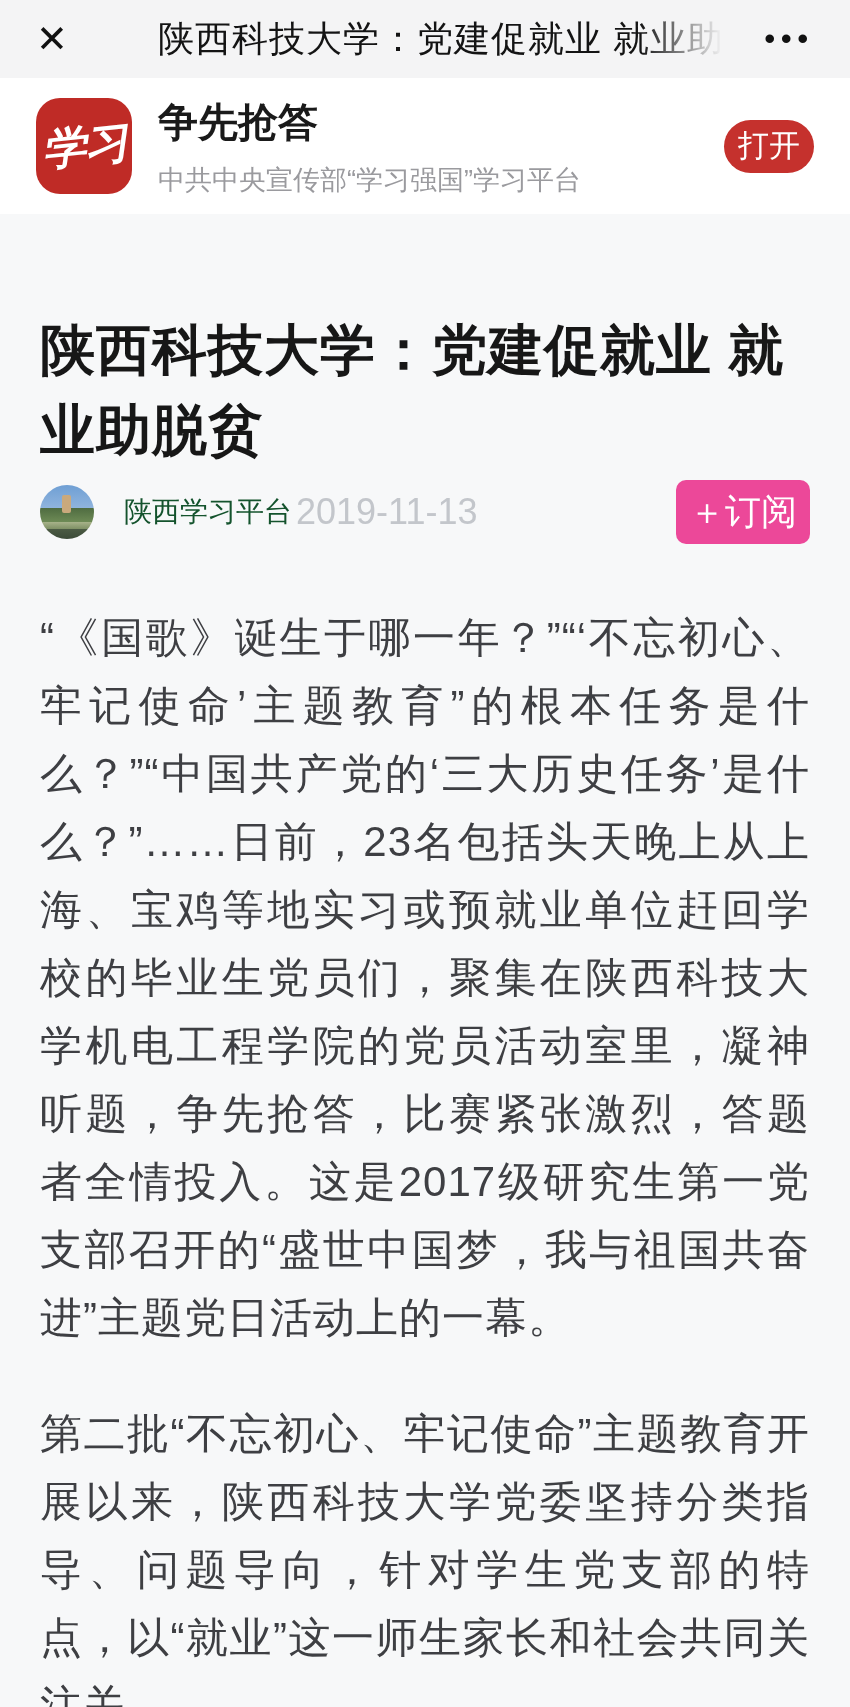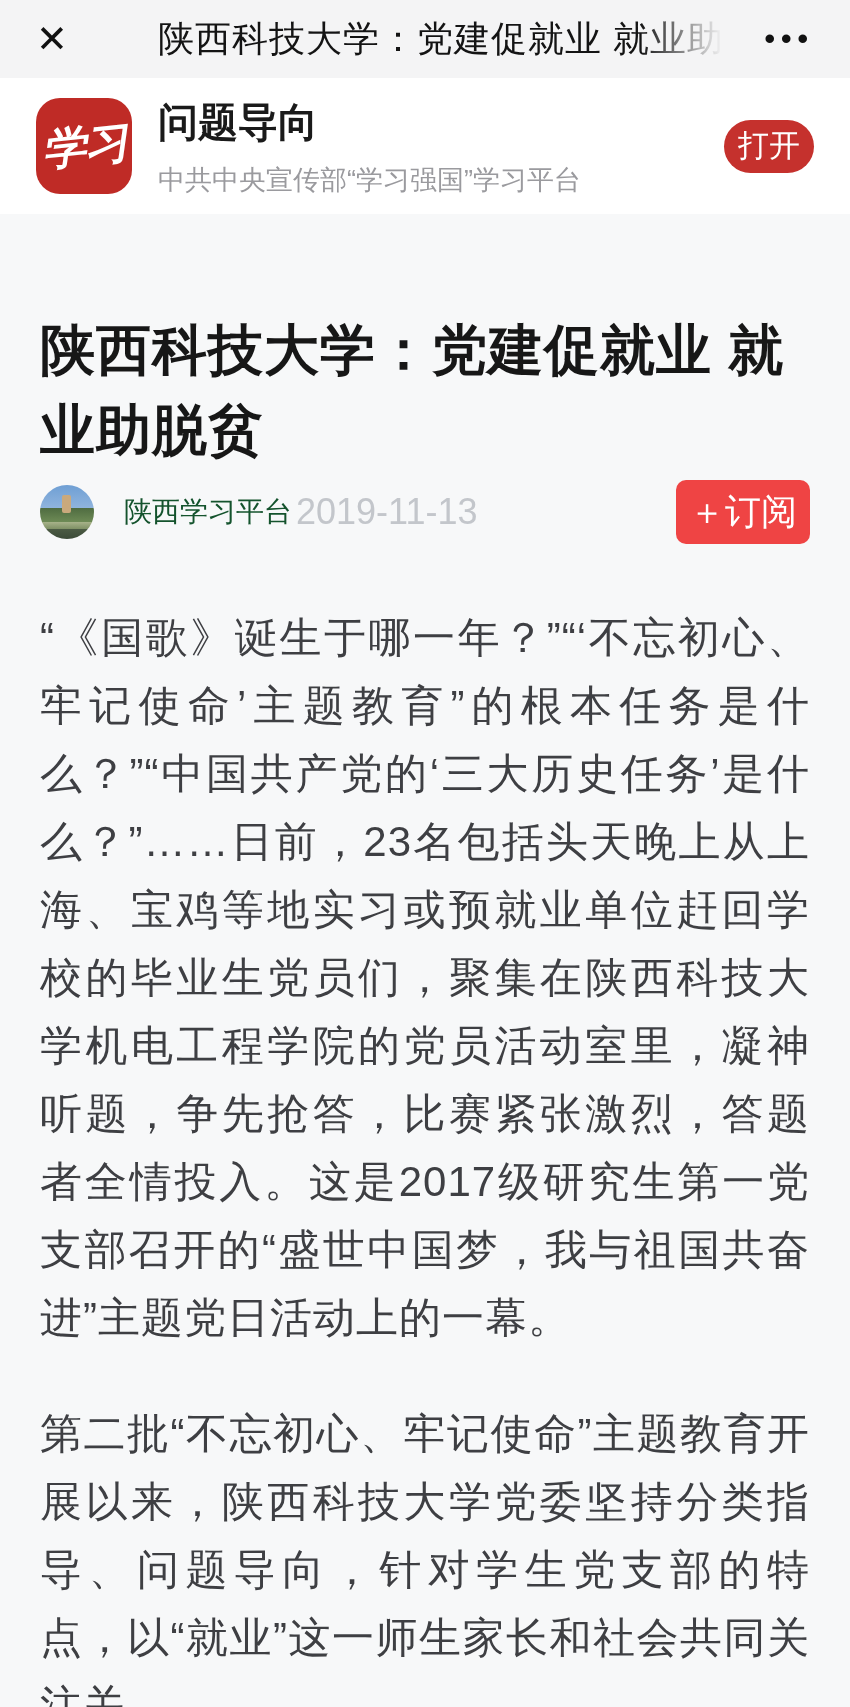--- a/index.html
+++ b/index.html
@@ -106,21 +106,21 @@
   }
   .avatar::after {
     content: ""; position: absolute;
     left: 22px; top: 10px; width: 9px; height: 18px;
     background: #caa97c; border-radius: 2px;
   }
   .source-name { margin-left: 30px; font-size: 28px; color: #14532d; }
   .pub-date { margin-left: 4px; font-size: 36px; color: #c3c6cb; }
   .subscribe-btn {
     margin-left: auto;
-    background: #ef4444; color: #fff;
+    background: #ec4899; color: #fff;
     border: none; border-radius: 10px;
     width: 134px; height: 64px;
     font-size: 36px;
     display: flex; align-items: center; justify-content: center;
     cursor: pointer;
     font-family: "Liberation Sans", sans-serif;
   }
   .author-line {
     margin-top: 22px;
     font-size: 33px; color: #b0b5bb;
@@ -147,21 +147,21 @@
       <span class="topbar-title">陕西科技大学：党建促就业 就业助脱贫</span>
     </div>
     <span class="menu-dots">•••</span>
   </div>
 
   <div class="app-banner">
     <div class="app-logo">
       <span>学习</span>
     </div>
     <div class="app-banner-text">
-      <div class="app-name">问题导向</div>
+      <div class="app-name">争先抢答</div>
       <div class="app-desc">中共中央宣传部“学习强国”学习平台</div>
     </div>
     <button class="open-btn">打开</button>
   </div>
 
   <div class="article">
     <h1 class="article-title">陕西科技大学：党建促就业 就业助脱贫</h1>
 
     <div class="author-row">
       <div class="avatar"></div>

